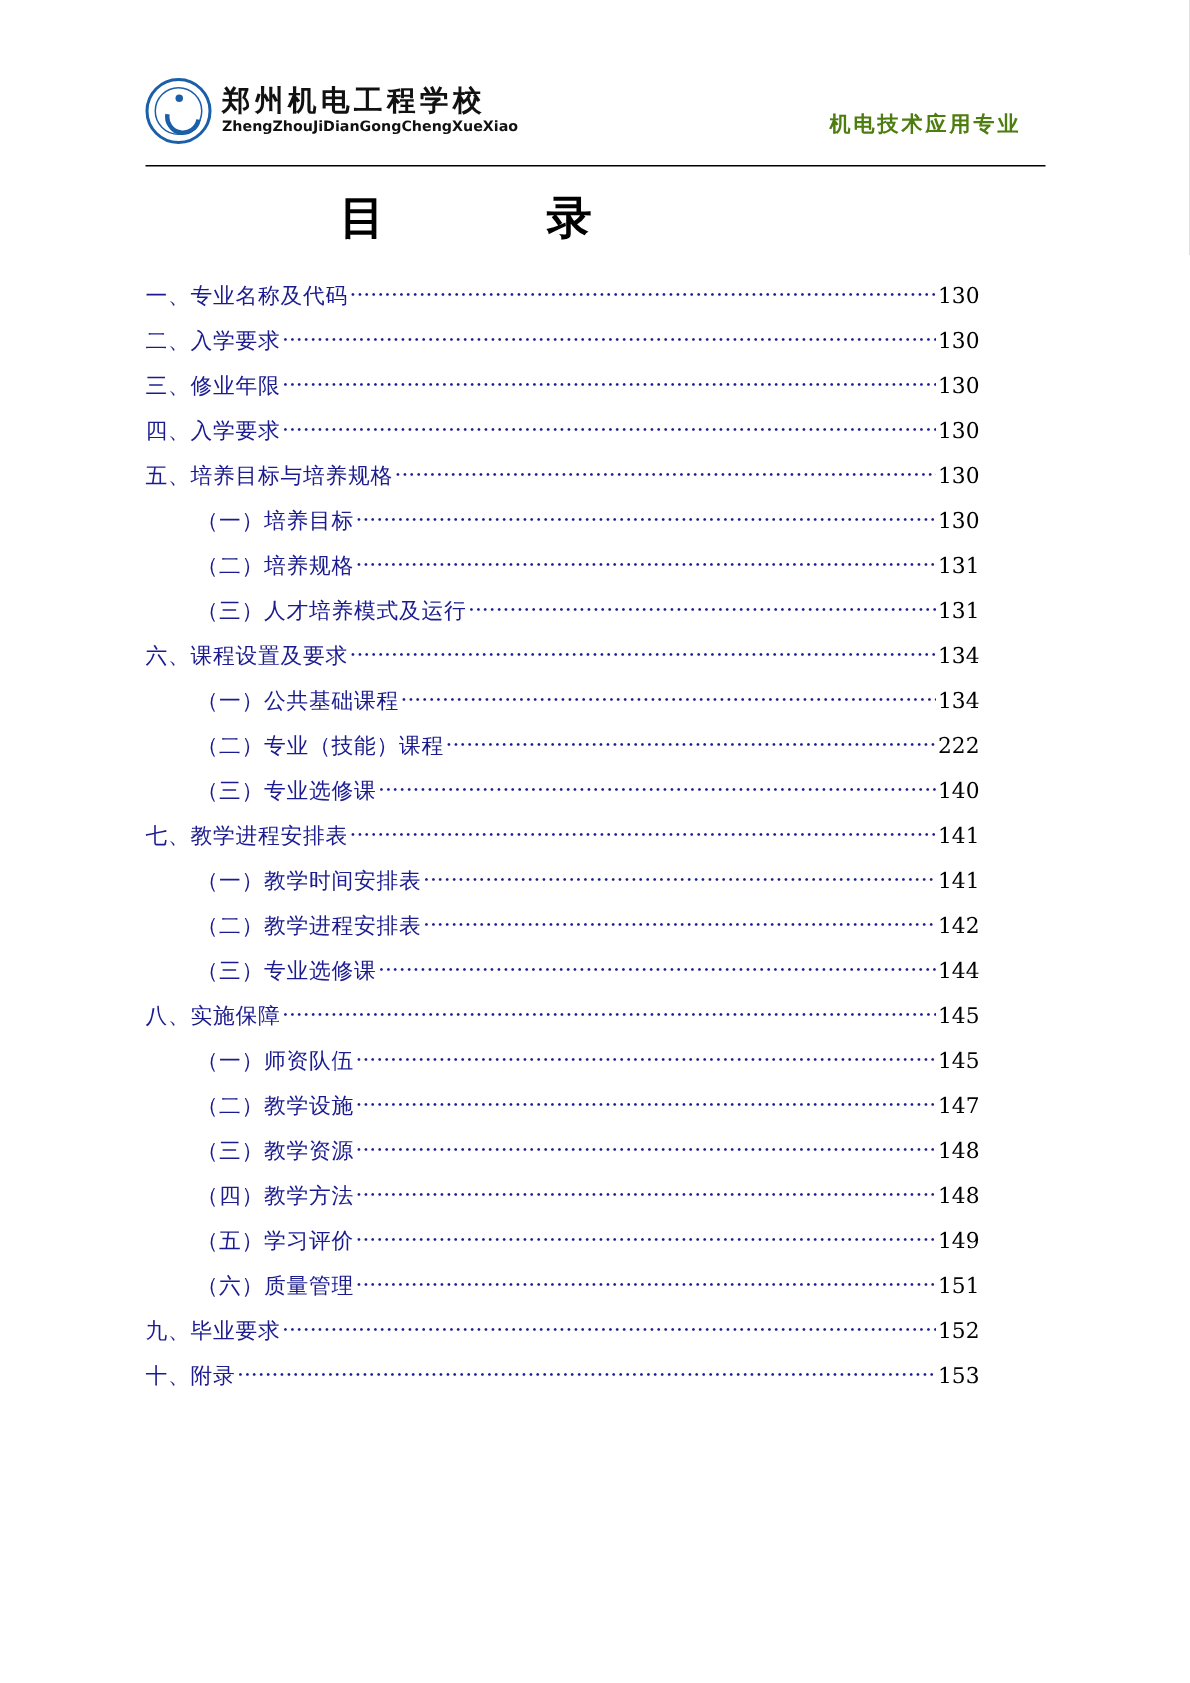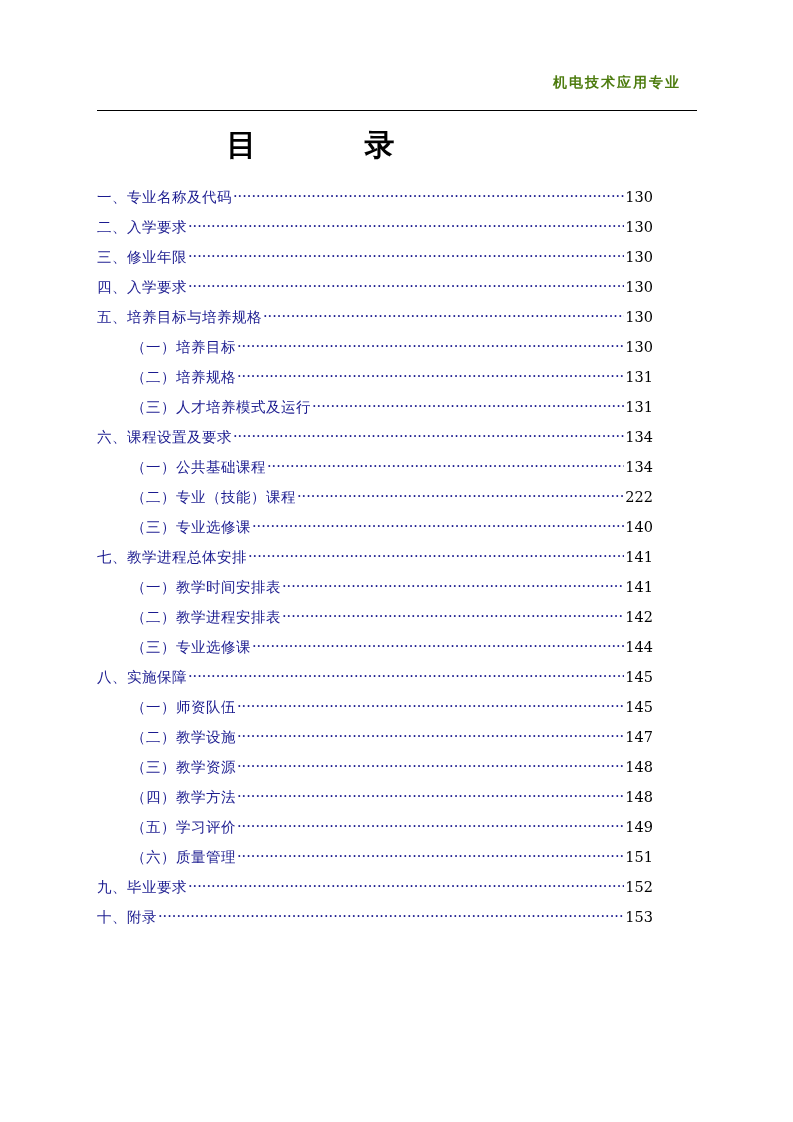--- a/index.html
+++ b/index.html
@@ -165,20 +165,30 @@
     font-size: 14.5px;
     color: #000000;
   }
 </style>
 </head>
 <body>
 
 <div class="page">
 
   <div class="header">
+    <div class="logo-wrap">
+      <div class="logo-seal">
+        <div class="swoosh"></div>
+        <div class="dot"></div>
+      </div>
+      <div class="logo-text">
+        <div class="logo-cn">郑州机电工程学校</div>
+        <div class="logo-en">ZhengZhouJiDianGongChengXueXiao</div>
+      </div>
+    </div>
     <div class="header-right">机电技术应用专业</div>
   </div>
 
   <div class="header-rule"></div>
 
   <div class="doc-title">目　　录</div>
 
   <div class="toc">
       <div class="toc-row">
         <span class="toc-label">一、专业名称及代码</span>
@@ -234,21 +244,21 @@
         <span class="toc-label">（二）专业（技能）课程</span>
         <span class="toc-dots">·······································································································································</span>
         <span class="toc-page">222</span>
       </div>
       <div class="toc-row level2">
         <span class="toc-label">（三）专业选修课</span>
         <span class="toc-dots">·······································································································································</span>
         <span class="toc-page">140</span>
       </div>
       <div class="toc-row">
-        <span class="toc-label">七、教学进程总体安排</span>
+        <span class="toc-label">七、教学进程安排表</span>
         <span class="toc-dots">·······································································································································</span>
         <span class="toc-page">141</span>
       </div>
       <div class="toc-row level2">
         <span class="toc-label">（一）教学时间安排表</span>
         <span class="toc-dots">·······································································································································</span>
         <span class="toc-page">141</span>
       </div>
       <div class="toc-row level2">
         <span class="toc-label">（二）教学进程安排表</span>

